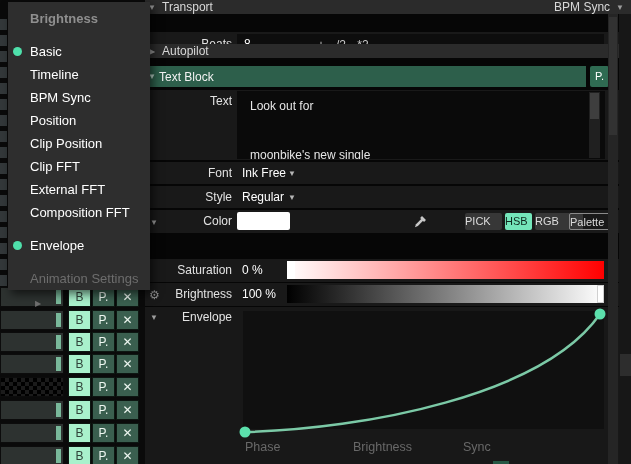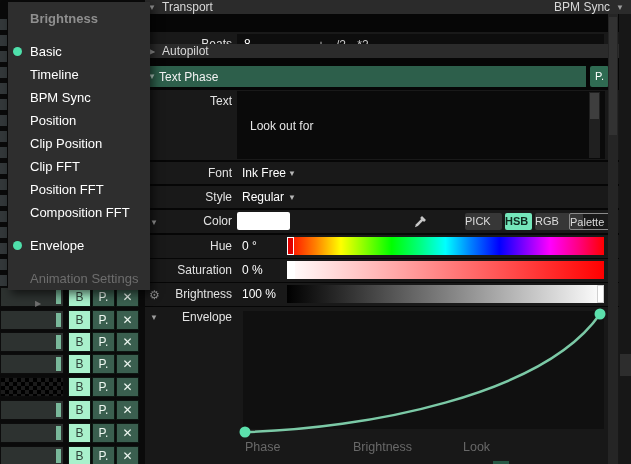--- a/index.html
+++ b/index.html
@@ -53,32 +53,32 @@
   .hdr .right .tri { width:auto; }
   .row { position:absolute; left:0; width:486px; background:#191919; font-size:12px; }
   .lbl { position:absolute; left:0; top:0; width:87px; text-align:right; color:#e2e2e2; }
   .val { position:absolute; left:97px; color:#ffffff; }
 
   .sel-hdr { position:absolute; left:0; top:66px; width:441px; height:21px; background:#2d5f4b; display:flex; align-items:center; font-size:12px; color:#f2f2f2; }
   .sel-hdr .tri { width:14px; text-align:center; font-size:8px; color:#bcd6cb; }
   .badge { position:absolute; left:445px; top:66px; width:19px; height:21px; background:#2f6b52; border-radius:2px; color:#fff; font-size:11px; text-align:center; line-height:21px; }
 
   .textbox { position:absolute; left:92px; top:91px; width:368px; height:68px; background:#0a0a0a; overflow:hidden; }
-  .textbox .l1 { position:absolute; left:13px; top:8px; color:#e6e6e6; font-size:12px;margin-top:20px; }
+  .textbox .l1 { position:absolute; left:13px; top:8px; color:#e6e6e6; font-size:12px; }
   .textbox .l2 { position:absolute; left:13px; top:57px; color:#e6e6e6; font-size:12px; }
   .tb-scroll { position:absolute; right:5px; top:1px; width:11px; height:66px; background:#202020; }
   .tb-thumb { position:absolute; left:1px; top:1px; width:9px; height:26px; background:#3e3e3e; }
 
   .dd-tri { position:absolute; left:143px; font-size:8px; color:#b5b5b5; }
   .exp-tri { position:absolute; left:5px; font-size:8px; color:#9c9c9c; }
   .gear { position:absolute; left:4px; font-size:12px; color:#8f8f8f; }
 
   .swatch { position:absolute; left:92px; top:2px; width:53px; height:18px; background:#ffffff; border-radius:2px; }
   .mode-btn { position:absolute; top:3px; height:17px; border:none; border-radius:2px; background:#373737; color:#dcdcdc; font-size:11px; font-family:"Liberation Sans", sans-serif; line-height:17px; text-align:left; padding:0; }
-  .mode-btn.sel { background:#74e6ba; color:#0f2a1f;font-weight:bold; }
+  .mode-btn.sel { background:#74e6ba; color:#0f2a1f; }
   .mode-btn.outline { background:transparent; border:1px solid #8a8a8a; }
 
   .slider { position:absolute; left:142px; top:2px; width:317px; height:18px; }
   .hue-grad { background:linear-gradient(to right,#f00 0%,#ff8000 9%,#ff0 17%,#80ff00 25%,#0f0 33%,#00ff80 42%,#0ff 50%,#0080ff 58%,#00f 67%,#8000ff 75%,#f0f 83%,#ff0080 92%,#f00 100%); }
   .sat-grad { background:linear-gradient(to right,#ffffff,#ff0000); }
   .bri-grad { background:linear-gradient(to right,#000000,#ffffff); }
   .handle { position:absolute; top:0; width:7px; height:18px; border:1px solid #ffffff; }
   .handle.red { left:0; background:#e00000; }
   .handle.white { left:1px; background:#ffffff; }
   .handle.right { left:310px; background:#ffffff; border-color:#d0d0d0; }
@@ -206,29 +206,30 @@
       </div>
     </div>
 
     <div class="hdr" style="top:44px">
       <span class="tri">▶</span>
       <span class="title">Autopilot</span>
     </div>
 
     <div class="sel-hdr">
       <span class="tri">▼</span>
-      <span class="title">Text Phase</span>
+      <span class="title">Text Block</span>
     </div>
     <button class="badge" style="border:none">P.</button>
 
     <div class="row" style="top:90px;height:70px">
       <span class="lbl" style="top:4px">Text</span>
     </div>
     <div class="textbox">
       <span class="l1">Look out for</span>
+      <span class="l2">moonbike's new single</span>
       <div class="tb-scroll">
           <div class="tb-thumb"></div>
         </div>
     </div>
 
     <div class="row" style="top:162px;height:22px">
       <span class="lbl" style="line-height:22px">Font</span>
       <span class="val" style="line-height:22px">Ink Free</span>
       <span class="dd-tri" style="top:7px">▼</span>
     </div>
@@ -248,27 +249,20 @@
           <path d="M2 14 L3.2 10.8 L9 5 L11 7 L5.2 12.8 Z" fill="#c8c8c8"></path>
           <path d="M9.6 2.2 L13.8 6.4 L11.8 8.4 L7.6 4.2 Z" fill="#c8c8c8"></path>
         </svg>
       </span>
       <button class="mode-btn" style="left:320px;width:37px">PICK</button>
       <button class="mode-btn sel" style="left:360px;width:27px">HSB</button>
       <button class="mode-btn" style="left:390px;width:48px">RGB</button>
       <button class="mode-btn outline" style="left:424px;width:42px">Palette</button>
     </div>
 
-    <div class="row" style="top:235px;height:23px">
-      <span class="lbl" style="line-height:23px">Hue</span>
-      <span class="val" style="line-height:23px">0 °</span>
-      <div class="slider hue-grad">
-        <div class="handle red"></div>
-      </div>
-    </div>
 
     <div class="row" style="top:259px;height:23px">
       <span class="lbl" style="line-height:23px">Saturation</span>
       <span class="val" style="line-height:23px">0 %</span>
       <div class="slider sat-grad">
         <div class="handle white"></div>
       </div>
     </div>
 
     <div class="row" style="top:283px;height:23px">
@@ -284,21 +278,21 @@
       <span class="exp-tri" style="top:6px">▼</span>
       <span class="lbl" style="top:3px;font-size:12px">Envelope</span>
       <div class="env-graph"></div>
       <svg class="env-svg" width="365" height="130" viewBox="0 0 365 130">
         <path d="M 4 124 C 122 121, 302 88, 359 6" fill="none" stroke="#7bc9a6" stroke-width="2.5"></path>
         <circle cx="4" cy="124" r="5.5" fill="#5ce0ac"></circle>
         <circle cx="359" cy="6" r="5.5" fill="#5ce0ac"></circle>
       </svg>
       <span class="env-col" style="left:100px">Phase</span>
       <span class="env-col" style="left:208px">Brightness</span>
-      <span class="env-col" style="left:318px">Look</span>
+      <span class="env-col" style="left:318px">Sync</span>
       <div class="teal-sliver"></div>
     </div>
 
     <div class="vscroll">
         <div class="vthumb"></div>
       </div>
     <div class="edge-strip"></div>
     <div class="edge-box"></div>
   </div>
 
@@ -306,21 +300,21 @@
     <div class="menu-title">Brightness</div>
     <div class="menu-item">
       <span class="dot"></span>
       <span>Basic</span>
     </div>
     <div class="menu-item"><span>Timeline</span></div>
     <div class="menu-item"><span>BPM Sync</span></div>
     <div class="menu-item"><span>Position</span></div>
     <div class="menu-item"><span>Clip Position</span></div>
     <div class="menu-item"><span>Clip FFT</span></div>
-    <div class="menu-item"><span>Position FFT</span></div>
+    <div class="menu-item"><span>External FFT</span></div>
     <div class="menu-item"><span>Composition FFT</span></div>
     <div class="menu-gap"></div>
     <div class="menu-item">
       <span class="dot"></span>
       <span>Envelope</span>
     </div>
     <div class="menu-gap"></div>
     <div class="menu-item disabled">
       <span>Animation Settings</span>
       <span class="submenu-arrow">▶</span>

